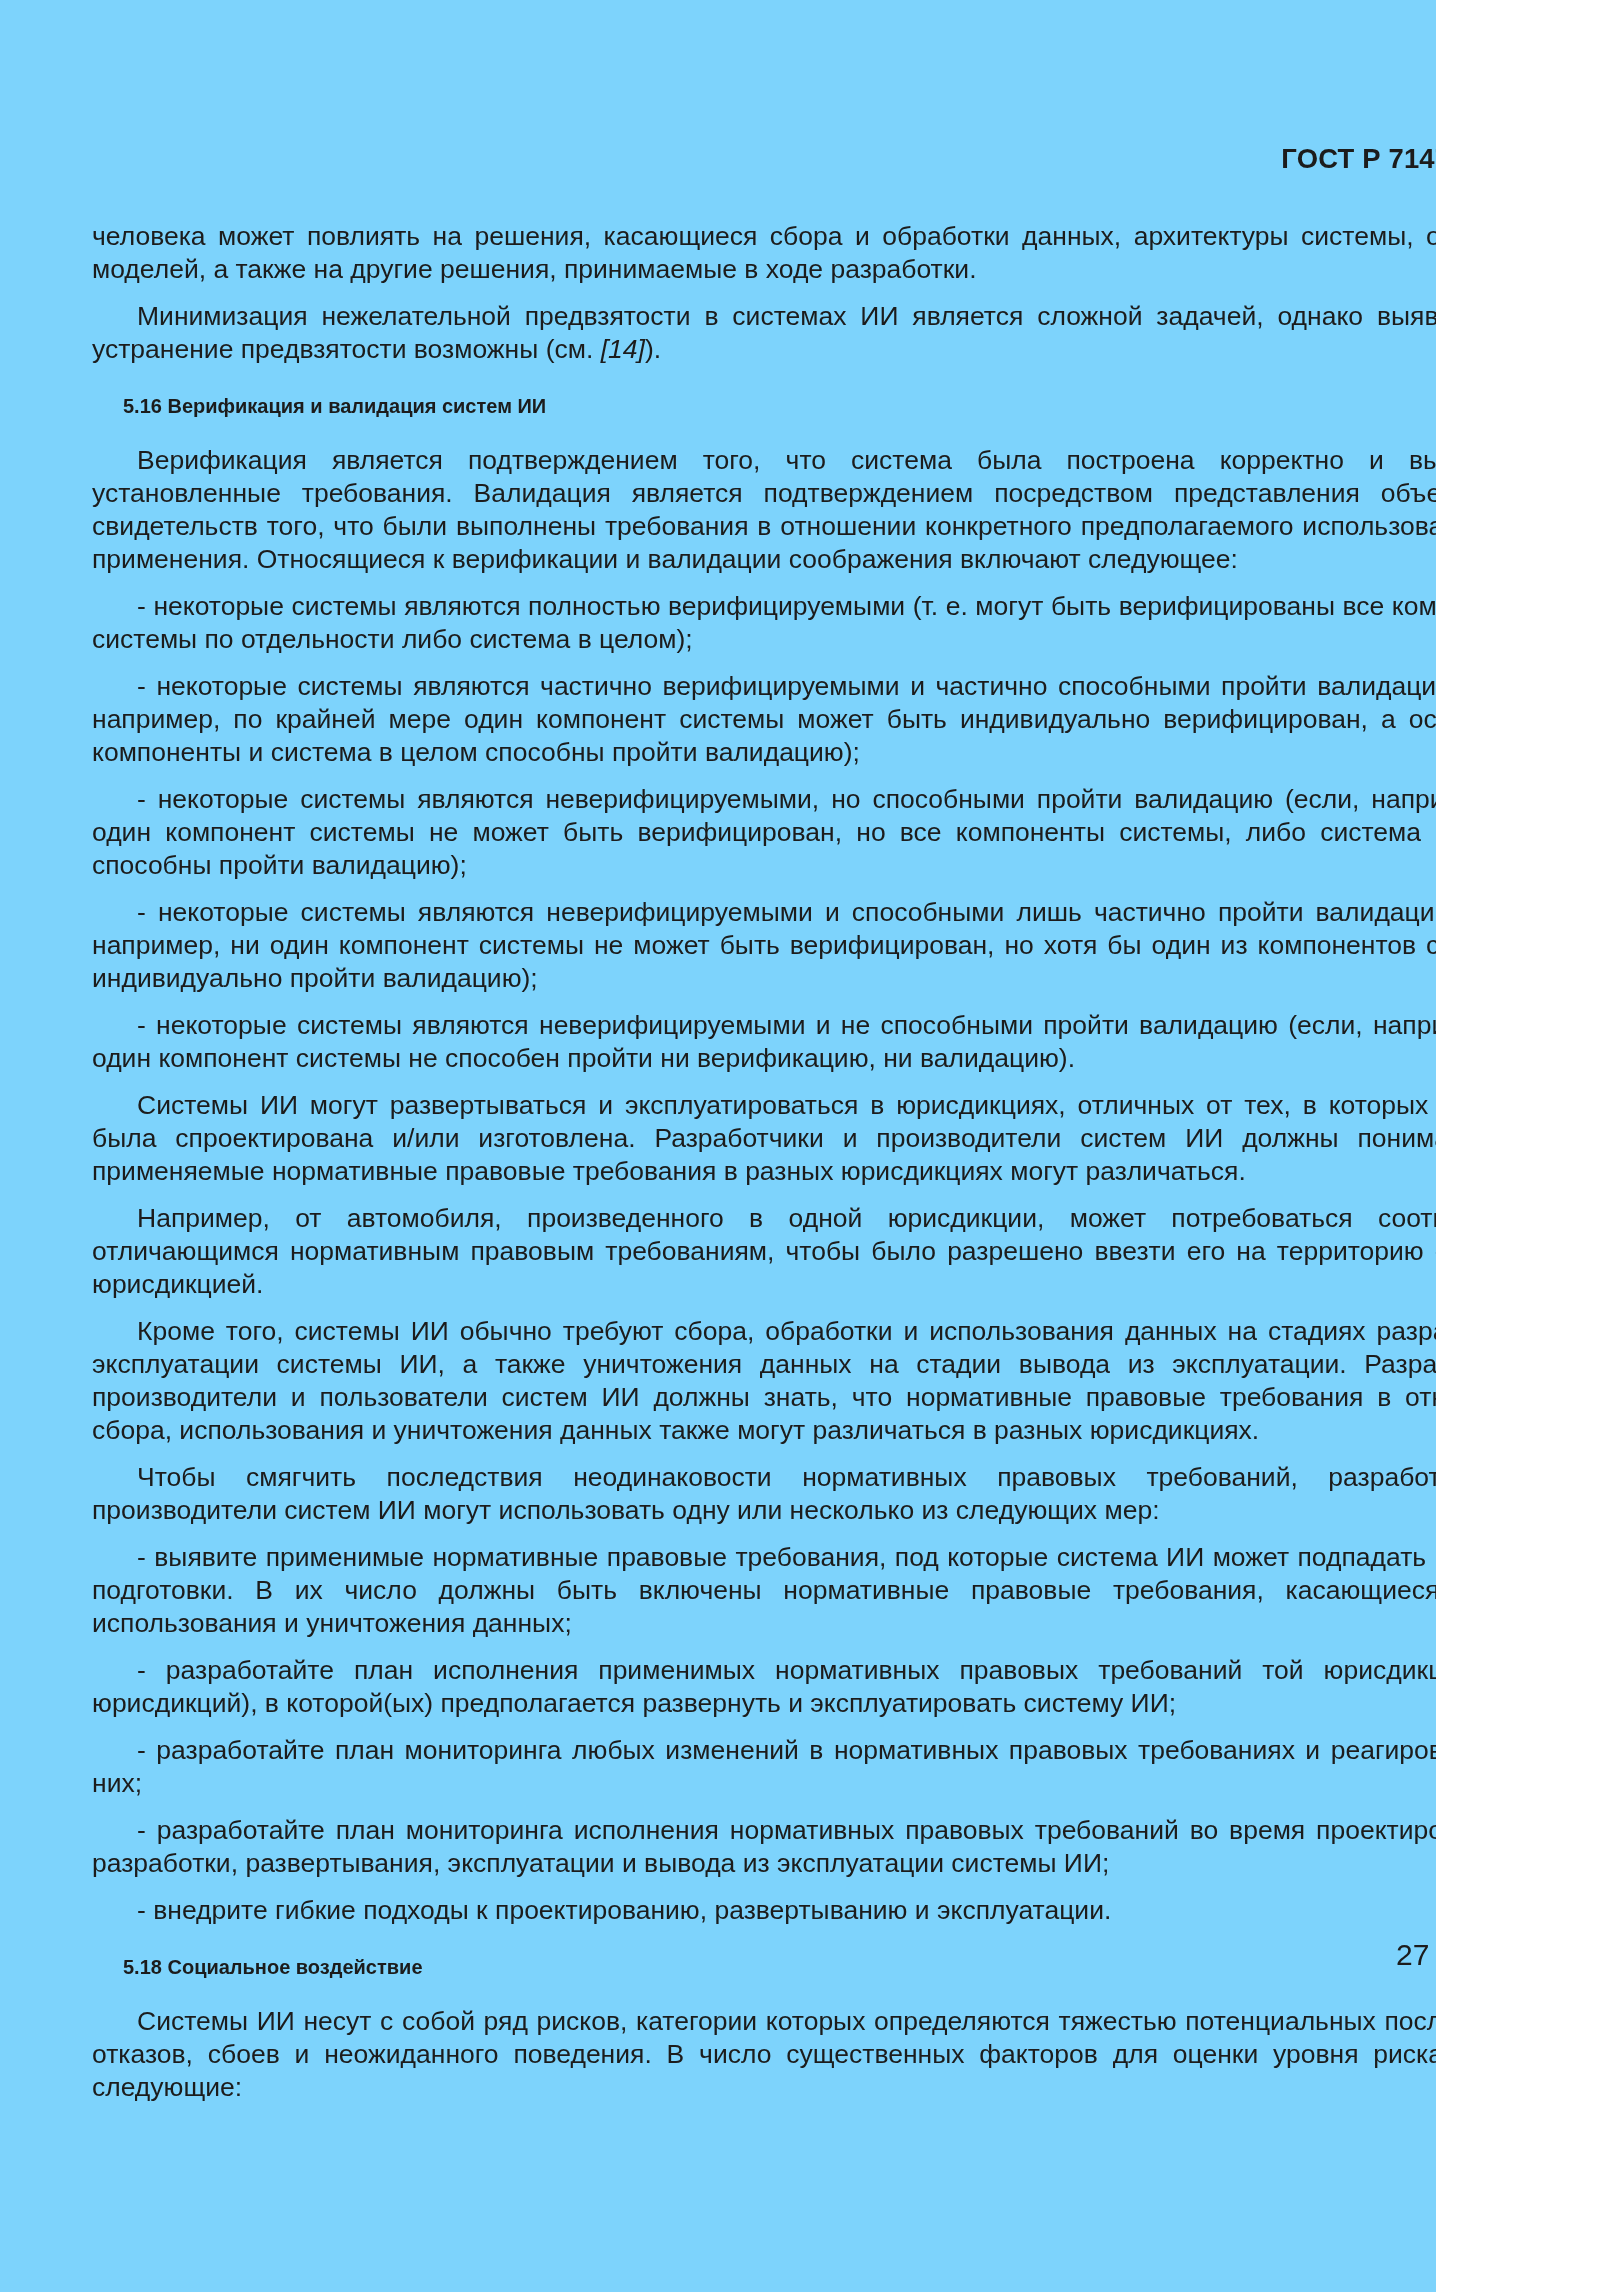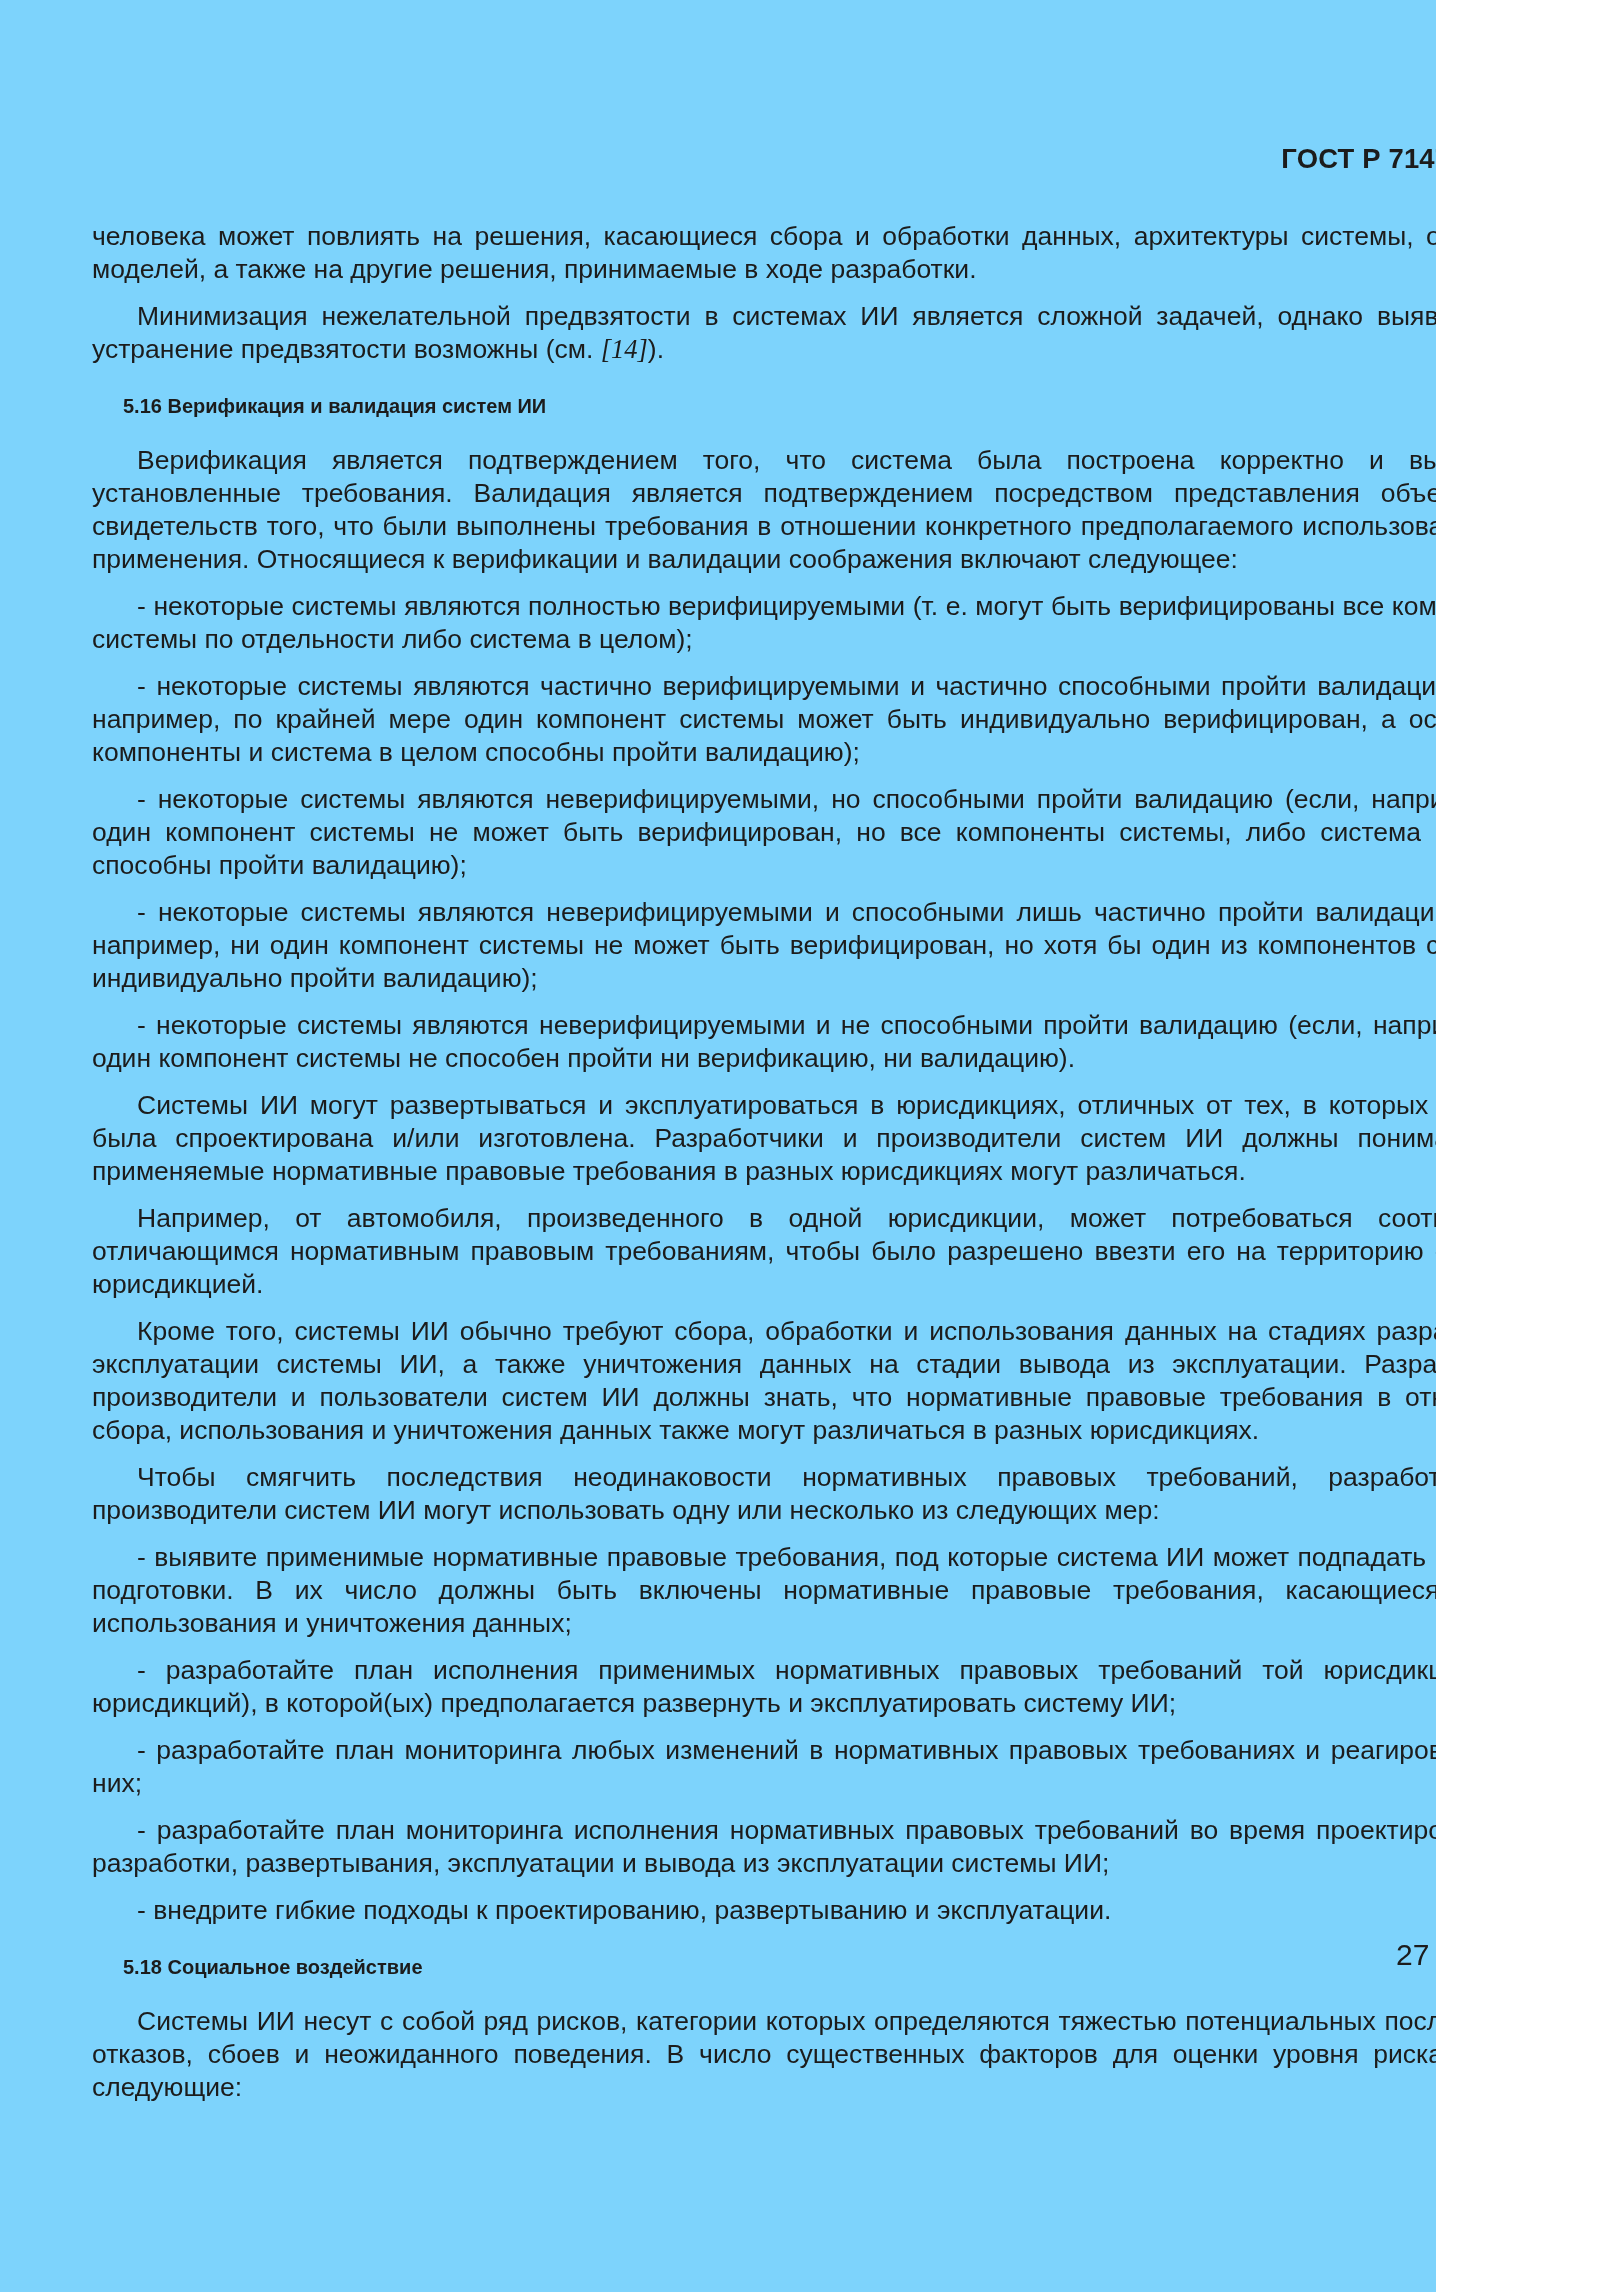--- a/index.html
+++ b/index.html
@@ -50,21 +50,20 @@
       font-size: 20px;
       line-height: 33px;
       font-weight: bold;
       margin: 23.5px 0 21.6px 0;
       text-indent: 45px;
       text-align: left;
       hyphens: none;
     }
     .ref-italic {
       font-style: italic;
-      font-family: Liberation Serif, serif;
     }
     .page-number {
       position: absolute;
       left: 1396px;
       top: 1940px;
       font-size: 30px;
       line-height: 29px;
       color: #1c1c1c;
     }
   </style>

